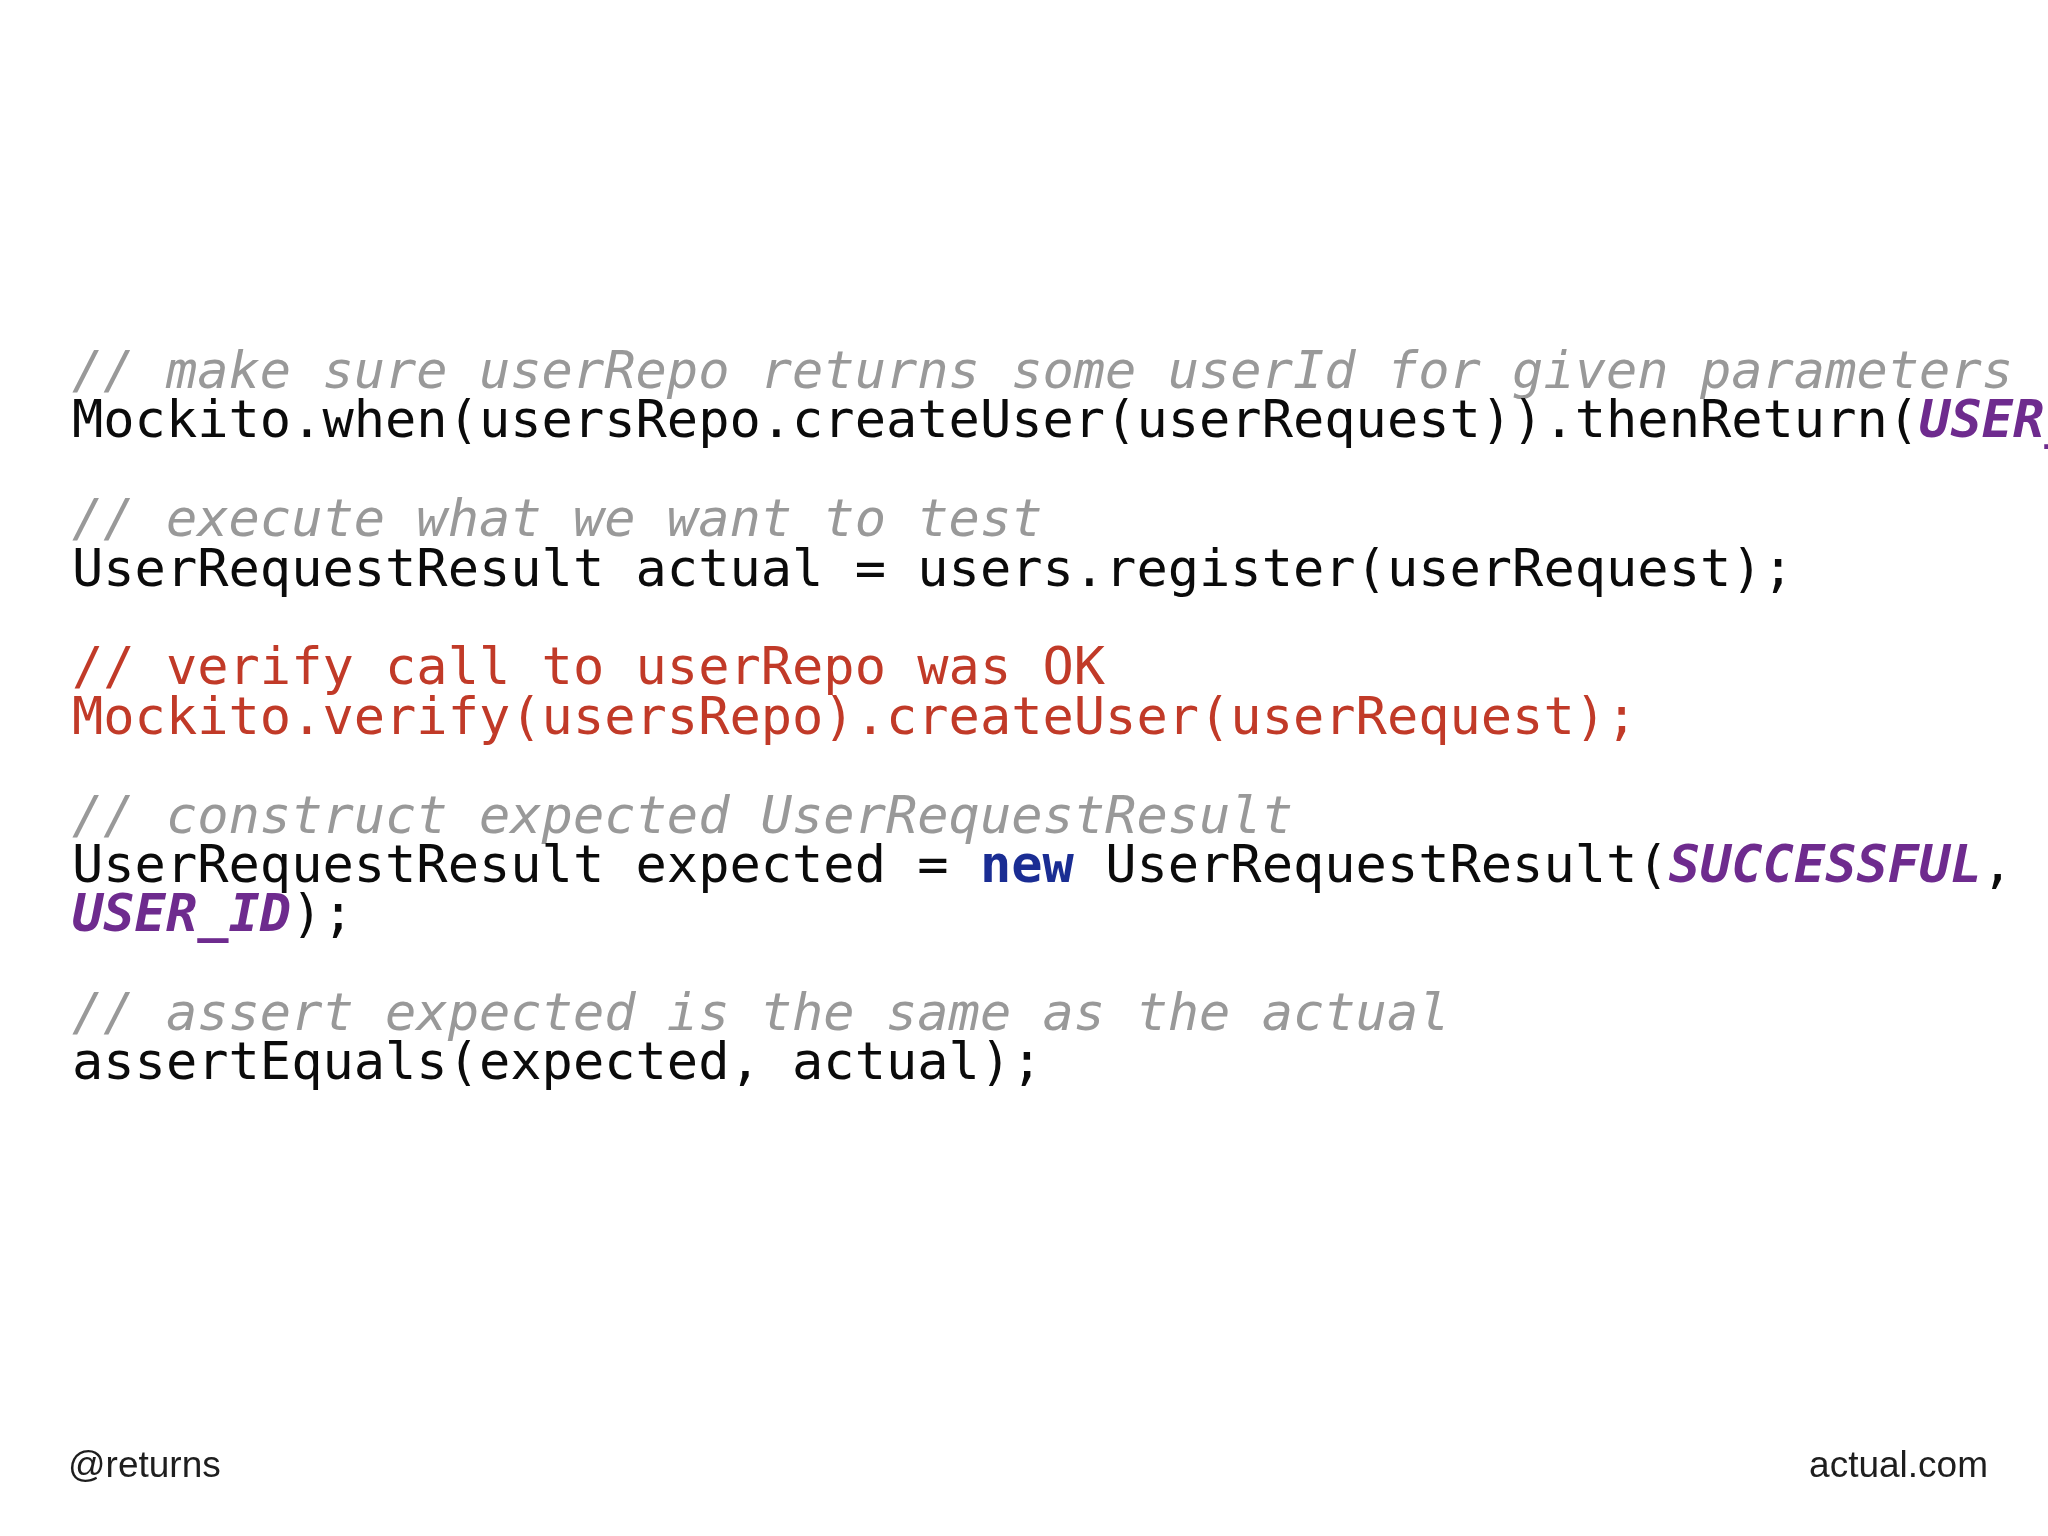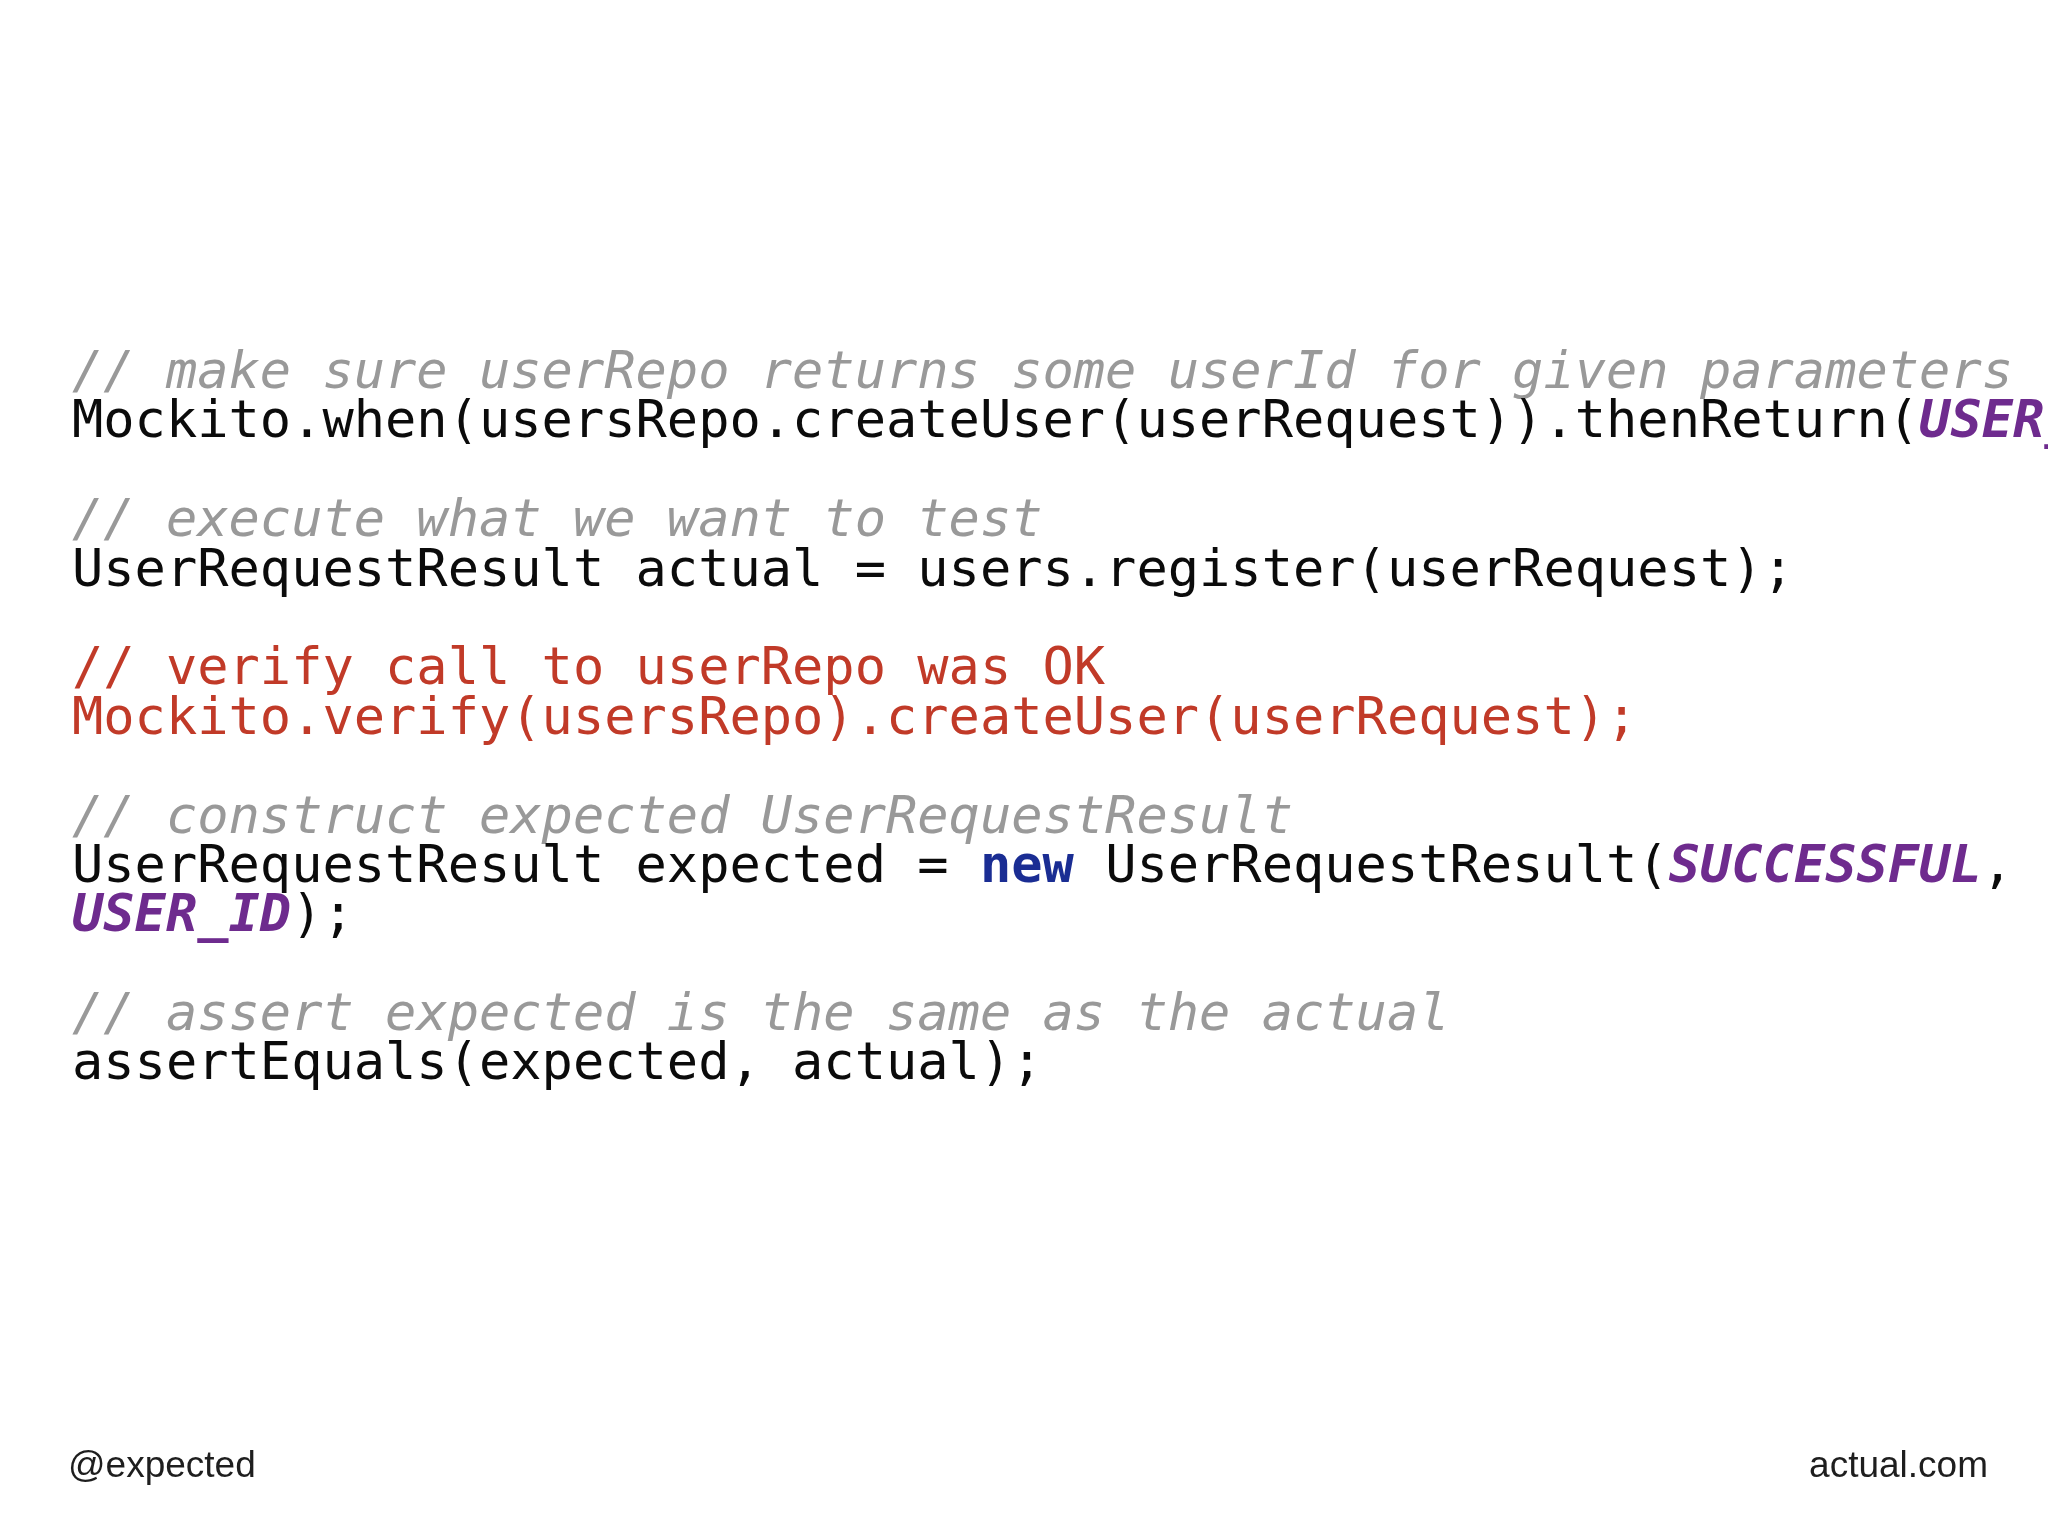--- a/index.html
+++ b/index.html
@@ -64,16 +64,16 @@
   }
 </style>
 </head>
 <body>
 
 <div class="slide">
 
   <pre class="code" id="code-block"><div class="code-line"><span class="seg-comment">// make sure userRepo returns some userId for given parameters</span></div><div class="code-line"><span class="seg-plain">Mockito.</span><span class="seg-italic">when</span><span class="seg-plain">(usersRepo.createUser(userRequest)).thenReturn(</span><span class="seg-constant">USER_ID</span><span class="seg-plain">);</span></div><div class="code-line">&nbsp;</div><div class="code-line"><span class="seg-comment">// execute what we want to test</span></div><div class="code-line"><span class="seg-plain">UserRequestResult actual = users.register(userRequest);</span></div><div class="code-line">&nbsp;</div><div class="code-line line-red"><span class="seg-italic">// verify call to userRepo was OK</span></div><div class="code-line line-red"><span class="seg-plain">Mockito.</span><span class="seg-italic">verify</span><span class="seg-plain">(usersRepo).createUser(userRequest);</span></div><div class="code-line">&nbsp;</div><div class="code-line"><span class="seg-comment">// construct expected UserRequestResult</span></div><div class="code-line"><span class="seg-plain">UserRequestResult expected = </span><span class="seg-keyword">new</span><span class="seg-plain"> UserRequestResult(</span><span class="seg-constant">SUCCESSFUL</span><span class="seg-plain">,</span></div><div class="code-line"><span class="seg-constant">USER_ID</span><span class="seg-plain">);</span></div><div class="code-line">&nbsp;</div><div class="code-line"><span class="seg-comment">// assert expected is the same as the actual</span></div><div class="code-line"><span class="seg-italic">assertEquals</span><span class="seg-plain">(expected, actual);</span></div></pre>
 
   <div class="footer">
-    <span>@expected</span>
+    <span>@returns</span>
     <span>actual.com</span>
   </div>
 </div>
 
 </body></html>

